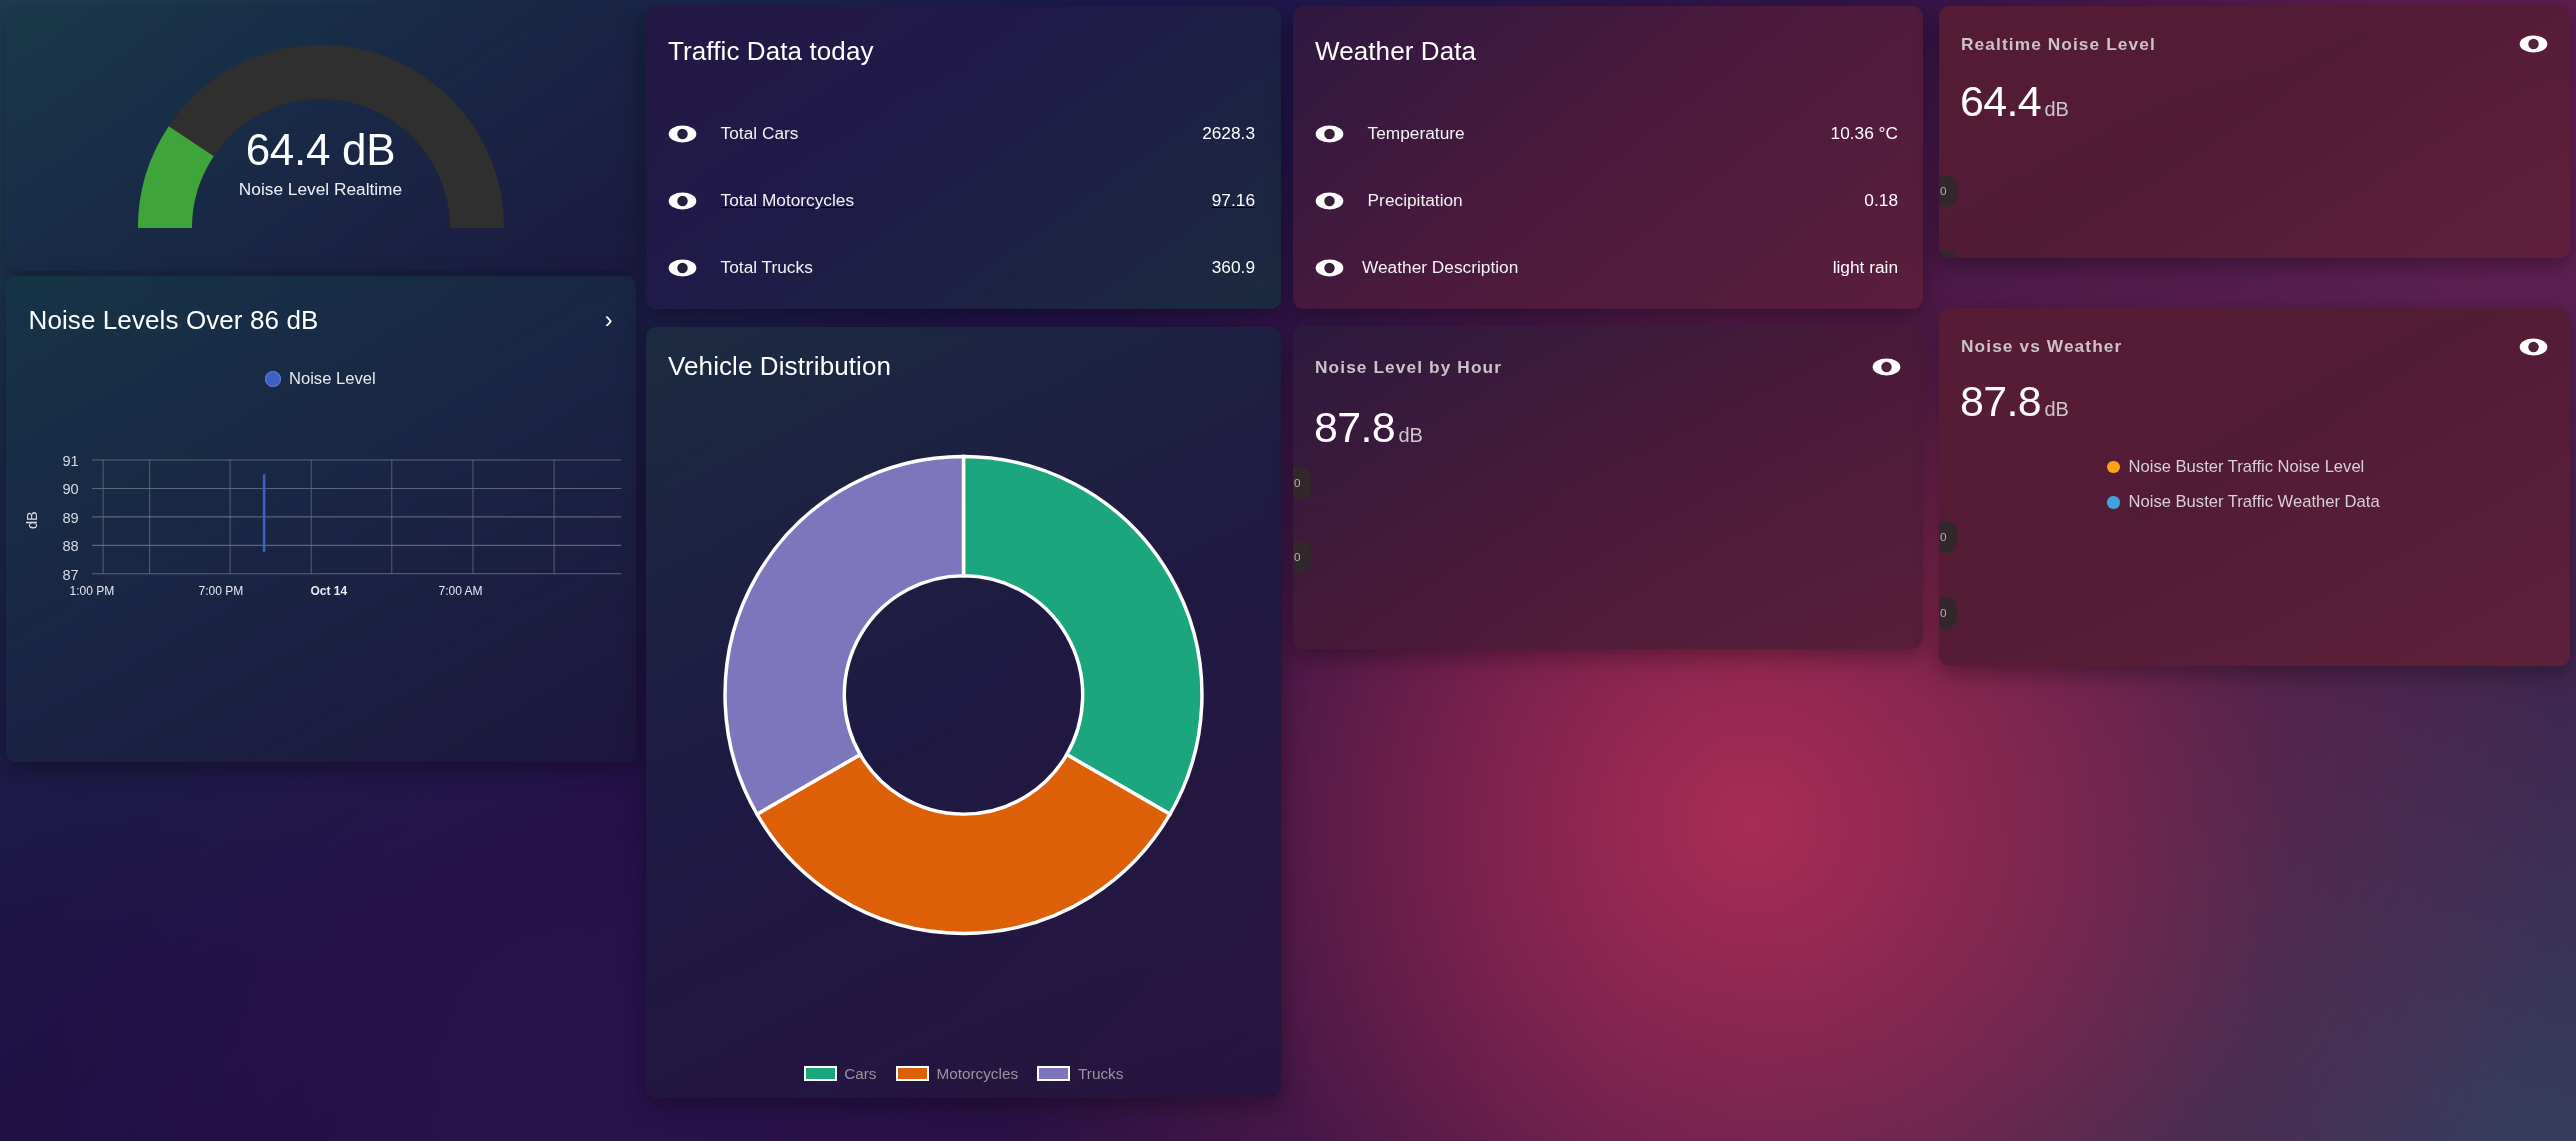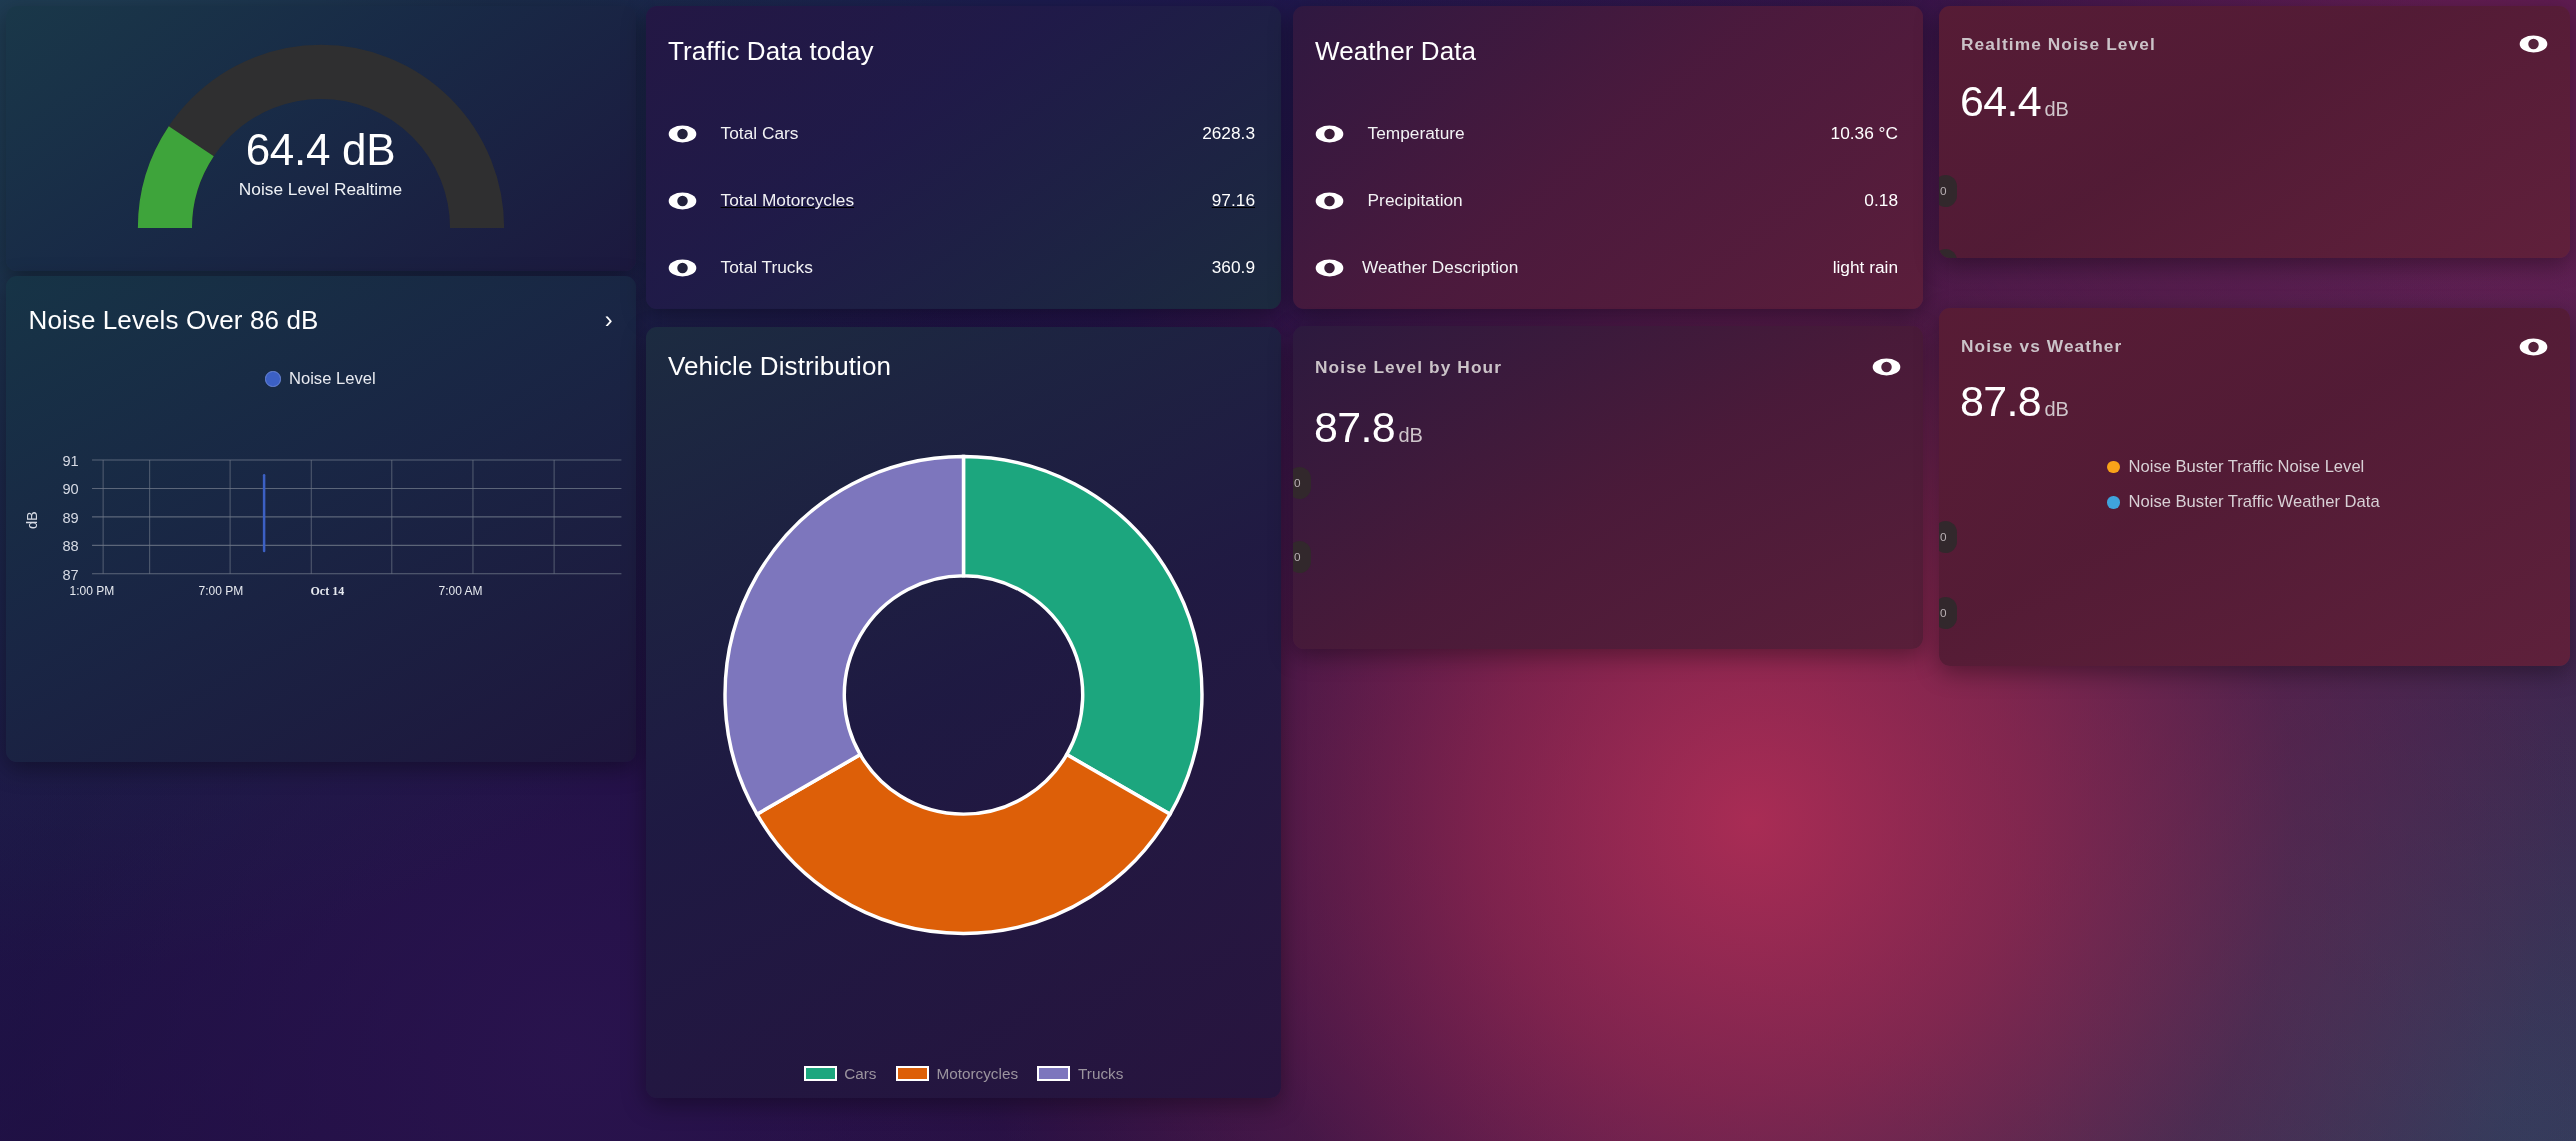--- a/index.html
+++ b/index.html
@@ -84,21 +84,21 @@
   .dleg-item{ display:flex; align-items:center; gap:7.6px; }
   .dleg-swatch{ width:33px; height:15.3px; border:2.8px solid #ffffff; }
   .dleg-label{ color:#9b949e; font-size:15.3px; }
 
   
   .chart-legend{ display:flex; align-items:center; justify-content:center; gap:8.3px; }
   .cl-dot{ width:15.3px; height:15.3px; border-radius:50%; background:#3c60c4; border:0.7px solid #6a86d8; }
   .cl-label{ color:#e8eaf0; font-size:16.6px; }
   .axis-tick{ position:absolute; color:#d6dae4; font-size:14.6px; }
   .x-tick{ position:absolute; color:#e6e9ef; font-size:12px; }
-  .x-tick.bold{ font-weight:700;font-family:Liberation Serif, serif; }
+  .x-tick.bold{ font-weight:700; }
   .ylabel{
     position:absolute; color:#d6dae4; font-size:14.6px;
     transform:rotate(-90deg); transform-origin:left top; white-space:nowrap;
   }
   .chev{ color:#ffffff; font-size:23.6px; line-height:1; }
 </style>
 </head>
 <body>
 
 <div id="bg"></div>

